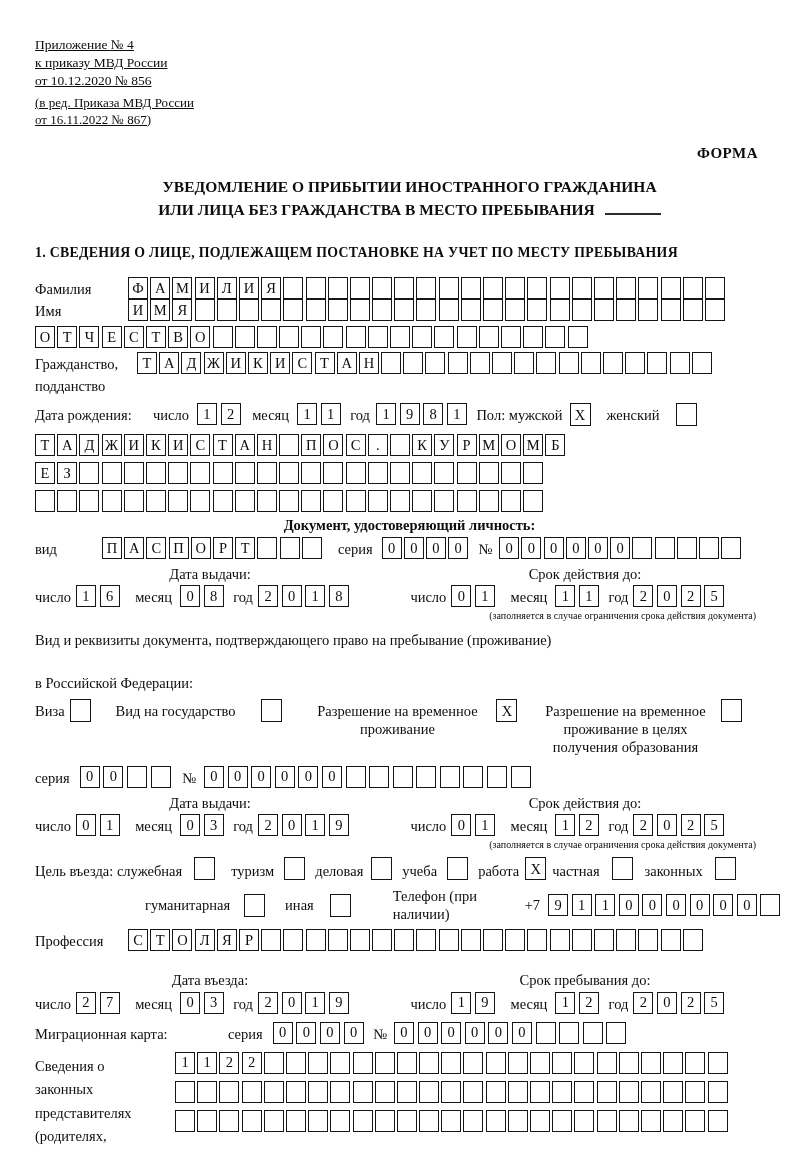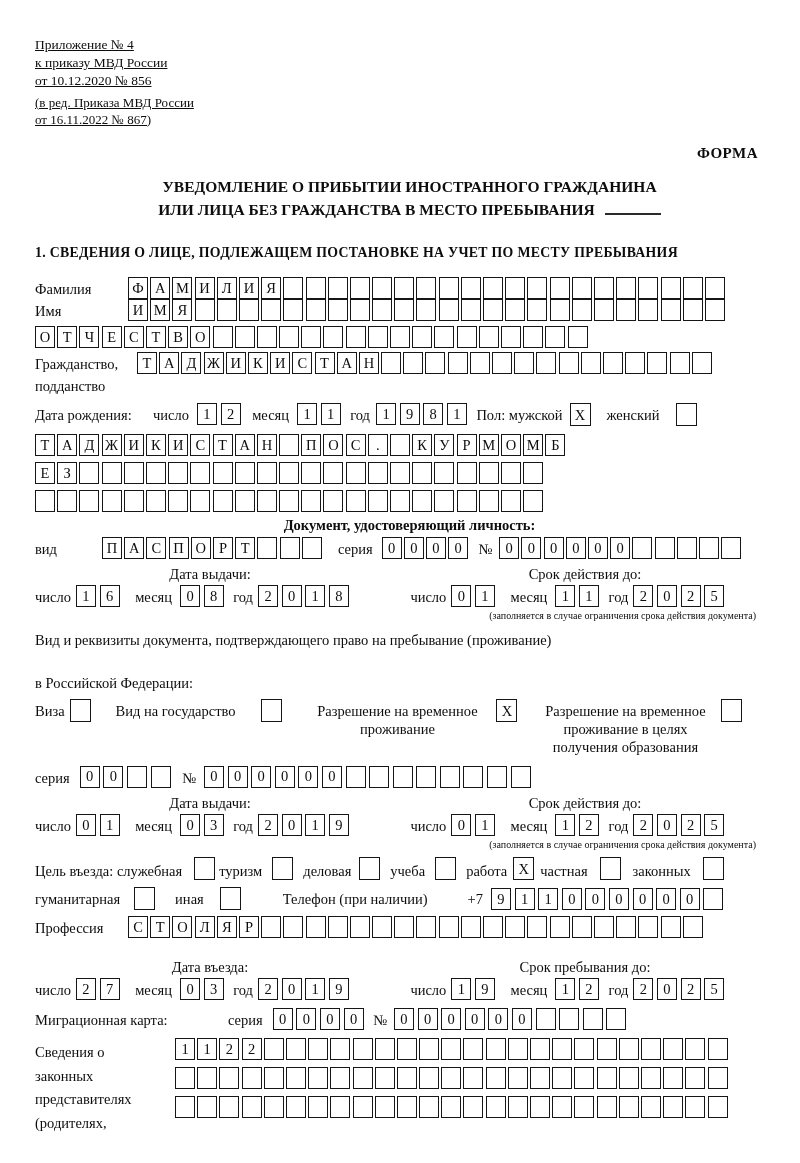--- a/index.html
+++ b/index.html
@@ -455,36 +455,36 @@
         <span class="cell">2</span>
         <span class="cell">5</span>
       </div>
   </div>
 
   <div class="note-r" style="margin-top:3px">(заполняется в случае ограничения срока действия документа)</div>
 
   <div style="display:flex;align-items:flex-end;margin-top:6px">
     <span>Цель въезда: служебная</span>
     <span class="checkbox" style="margin-left:12px"></span>
-    <span style="margin-left:4px">туризм</span>
+    <span style="margin-left:16px">туризм</span>
     <span class="checkbox" style="margin-left:10px"></span>
     <span style="margin-left:10px">деловая</span>
     <span class="checkbox" style="margin-left:8px"></span>
     <span style="margin-left:10px">учеба</span>
     <span class="checkbox" style="margin-left:10px"></span>
     <span style="margin-left:10px">работа</span>
     <span class="checkbox" style="margin-left:6px">X</span>
     <span style="margin-left:6px">частная</span>
     <span class="checkbox" style="margin-left:12px"></span>
     <span style="margin-left:12px">законных</span>
     <span class="checkbox" style="margin-left:12px"></span>
   </div>
 
   <div style="display:flex;align-items:center;margin-top:7px">
-    <span style="">гуманитарная</span>
+    <span style="margin-left:110px">гуманитарная</span>
     <span class="checkbox" style="margin-left:14px"></span>
     <span style="margin-left:20px">иная</span>
     <span class="checkbox" style="margin-left:16px"></span>
     <span style="margin-left:42px">Телефон (при наличии)</span>
     <span style="margin-left:40px">+7</span>
     <div class="cells dcells" style="margin-left:8px">
         <span class="cell">9</span>
         <span class="cell">1</span>
         <span class="cell">1</span>
         <span class="cell">0</span>

